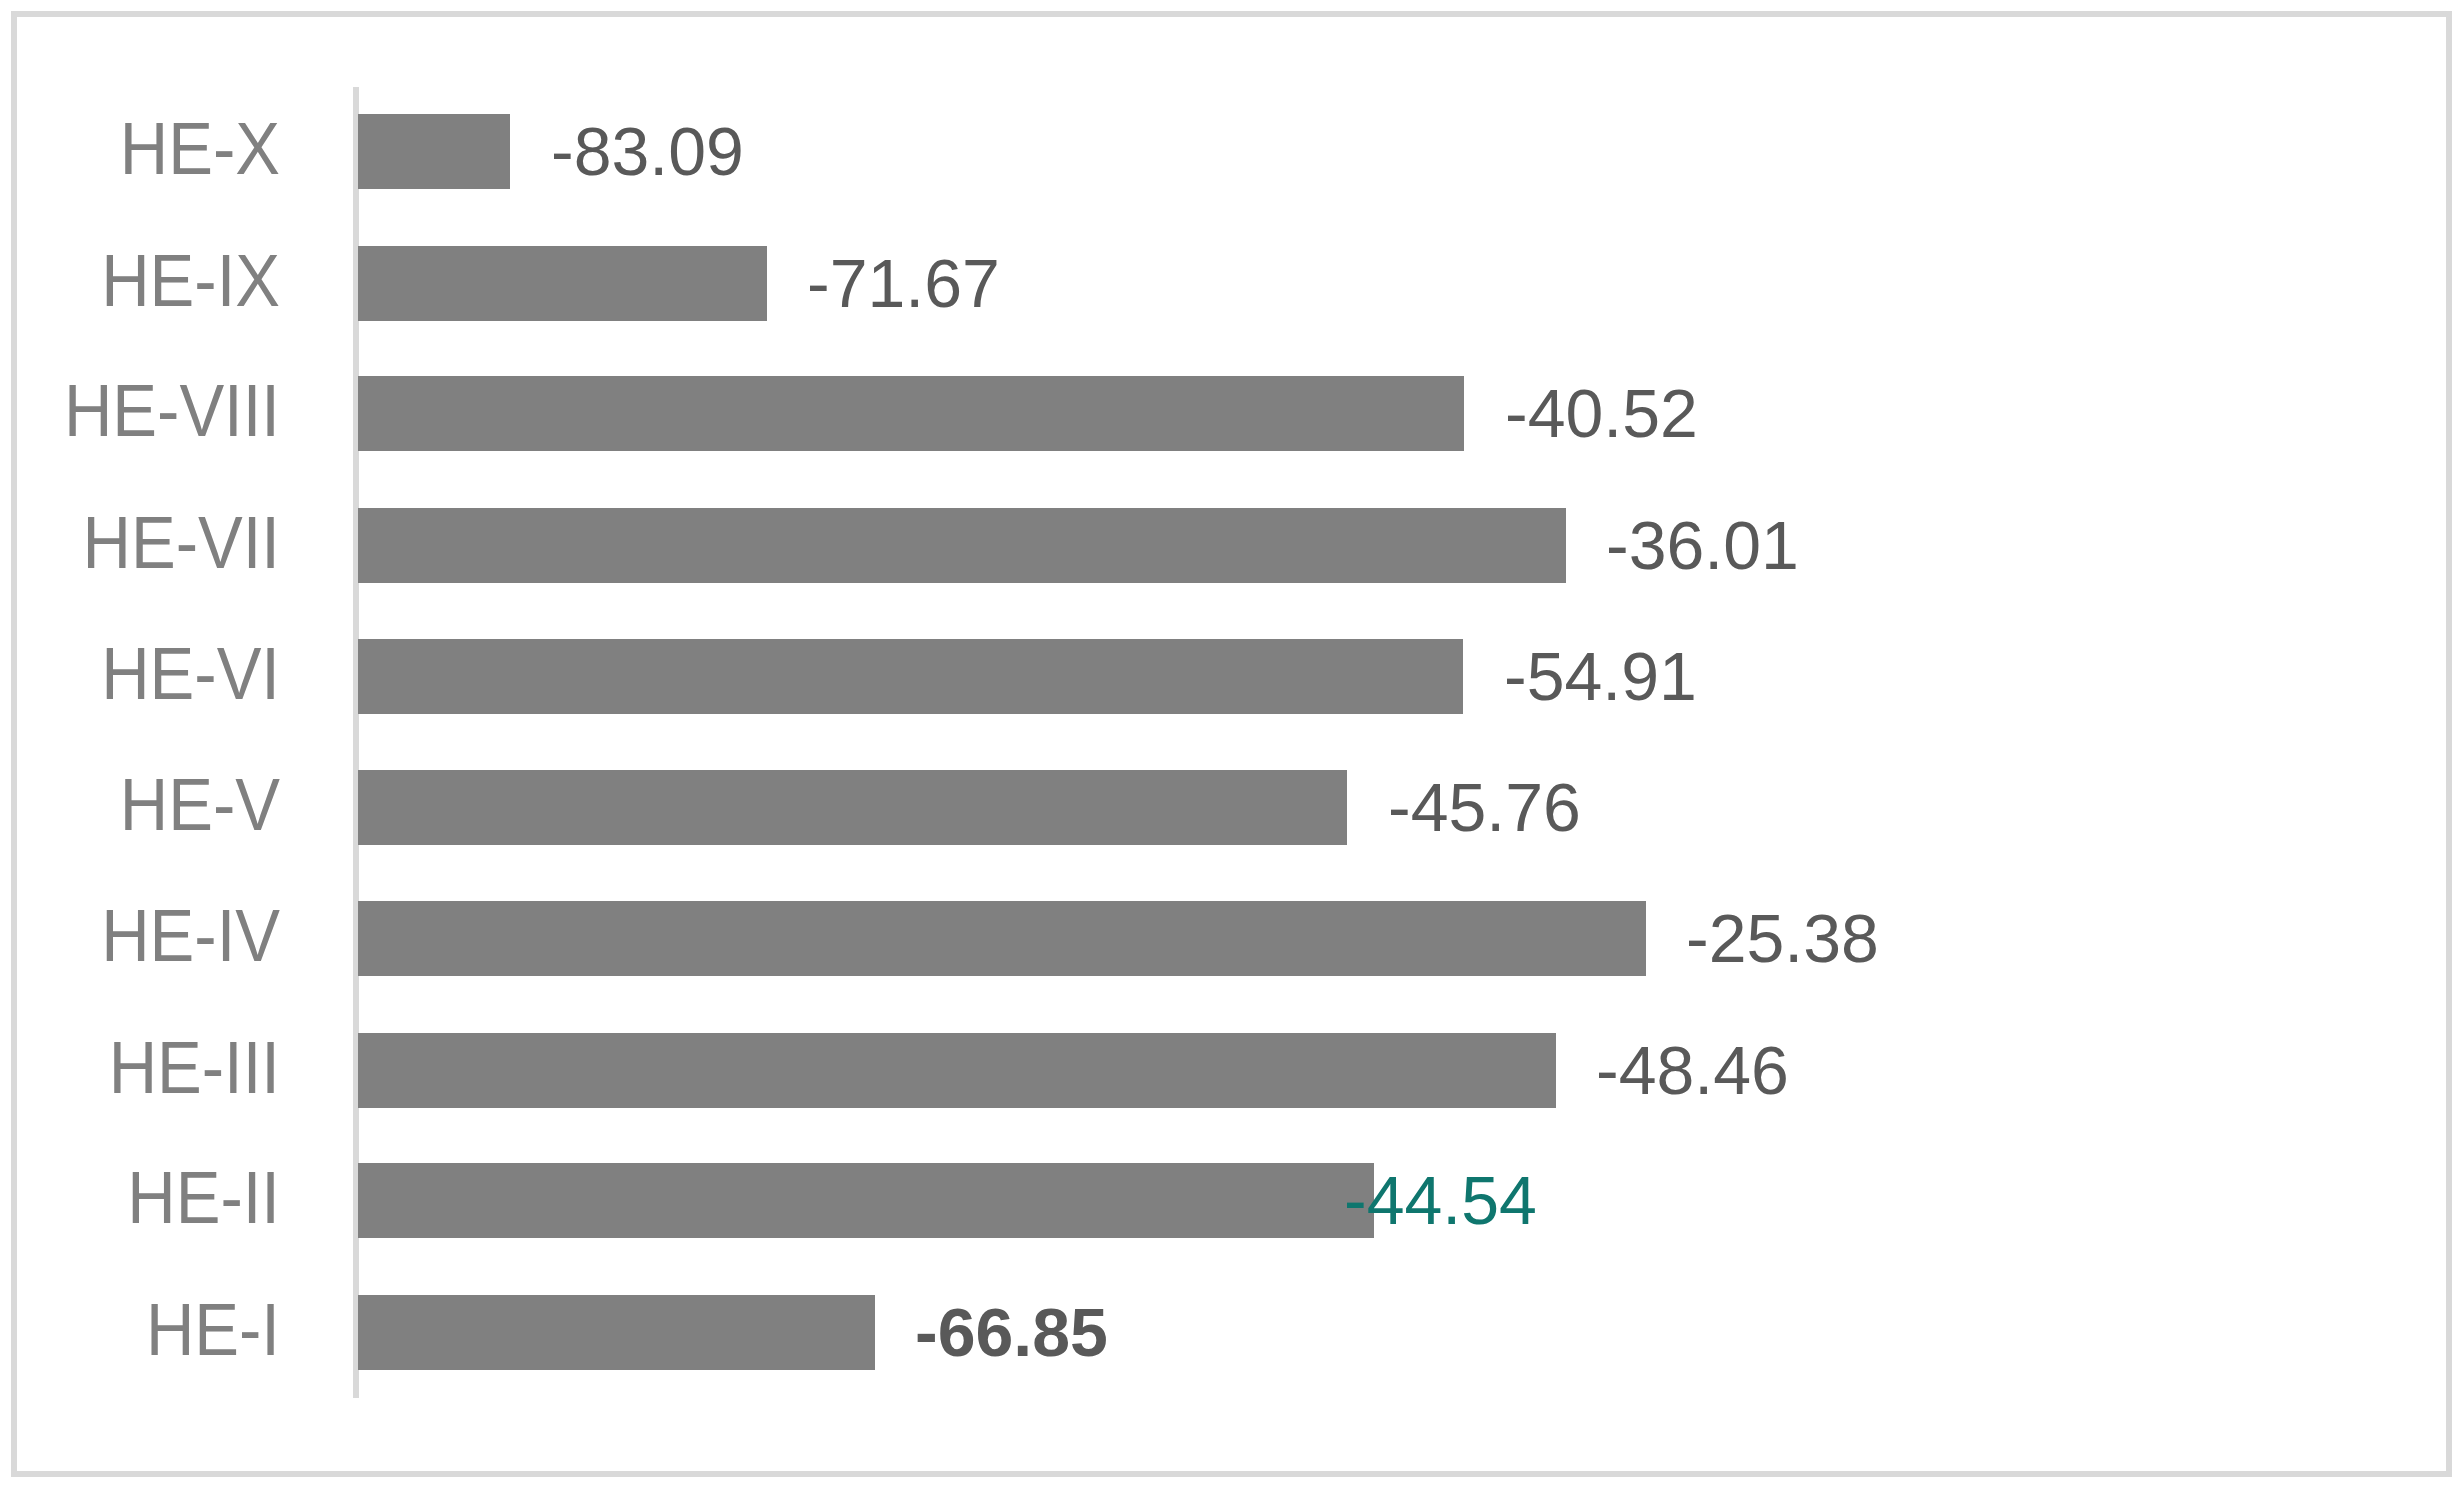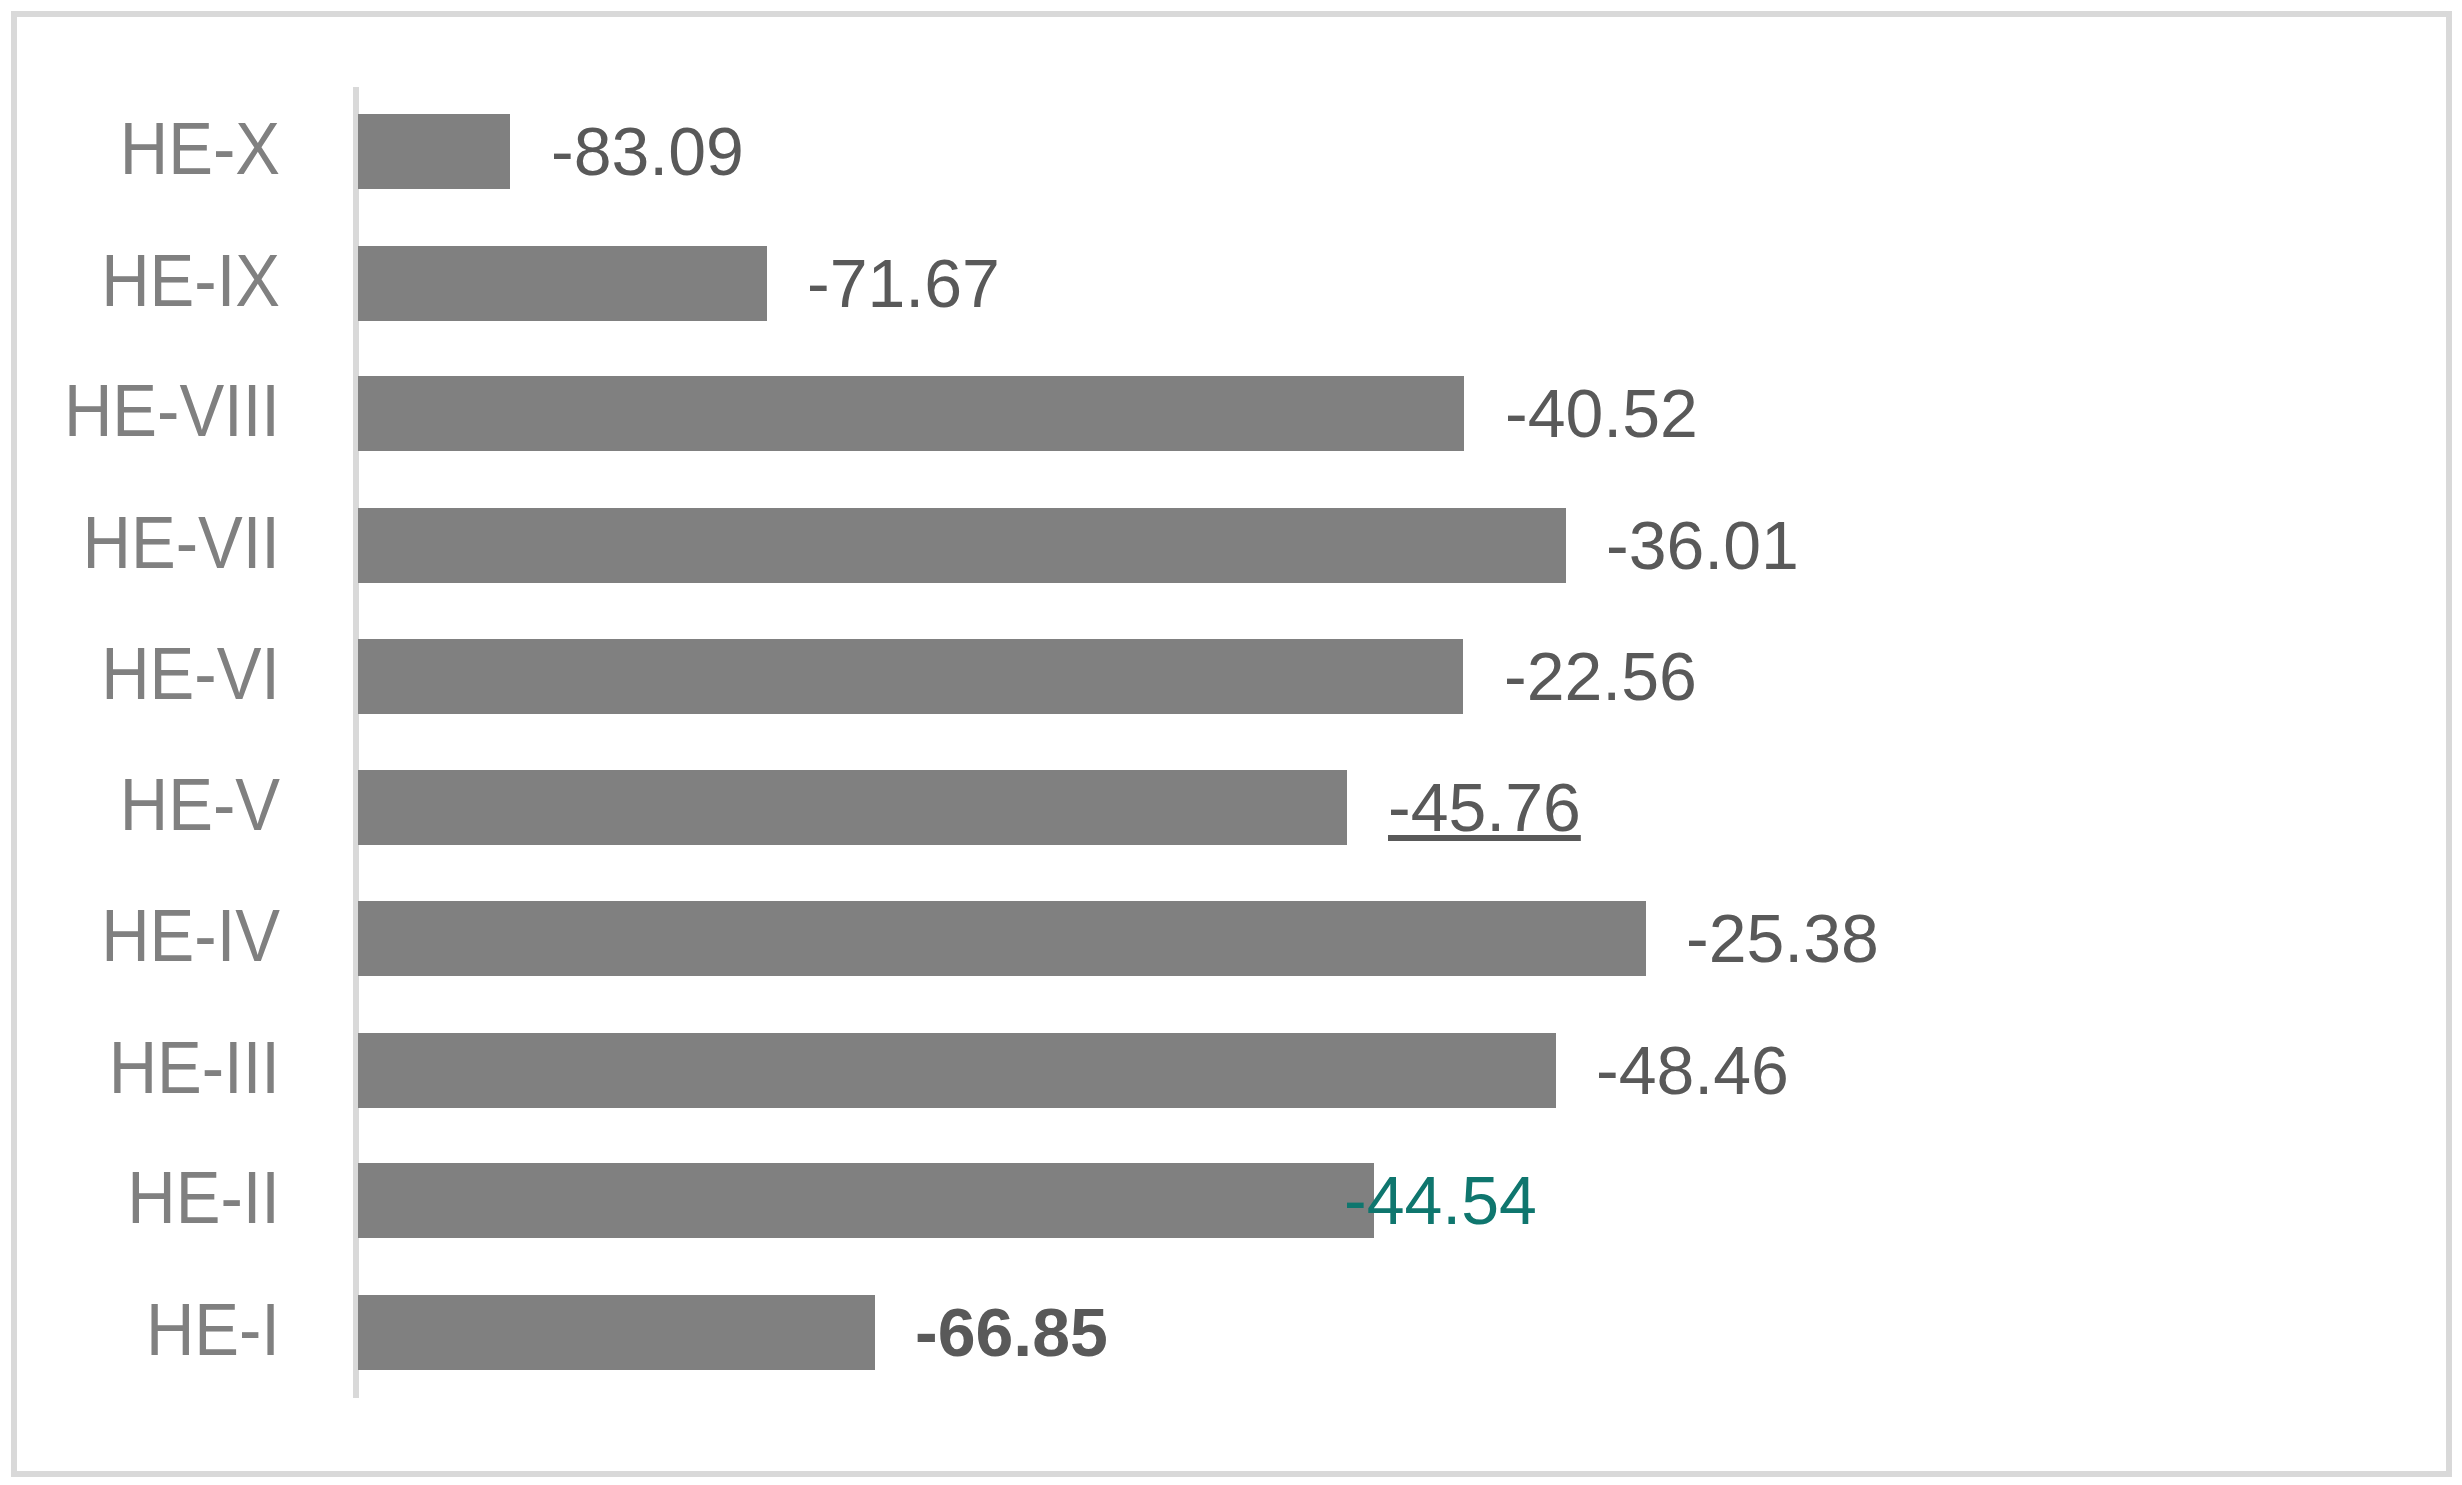--- a/index.html
+++ b/index.html
@@ -62,27 +62,27 @@
 
     <div class="row" style="top: 546px;">
       <div class="bar" style="width: 1208px; background: rgb(128, 128, 128);"></div>
       <div class="cat-label" style="color: rgb(128, 128, 128);">HE-VII</div>
       <div class="val-label" style="left: 1606px; color: rgb(89, 89, 89);">-36.01</div>
     </div>
 
     <div class="row" style="top: 677px;">
       <div class="bar" style="width: 1105px; background: rgb(128, 128, 128);"></div>
       <div class="cat-label" style="color: rgb(128, 128, 128);">HE-VI</div>
-      <div class="val-label" style="left: 1504px; color: rgb(89, 89, 89);">-22.56</div>
+      <div class="val-label" style="left: 1504px; color: rgb(89, 89, 89);">-54.91</div>
     </div>
 
     <div class="row" style="top: 808px;">
       <div class="bar" style="width: 989px; background: rgb(128, 128, 128);"></div>
       <div class="cat-label" style="color: rgb(128, 128, 128);">HE-V</div>
-      <div class="val-label" style="left: 1388px; color: rgb(89, 89, 89); text-decoration: underline;">-45.76</div>
+      <div class="val-label" style="left: 1388px; color: rgb(89, 89, 89);">-45.76</div>
     </div>
 
     <div class="row" style="top: 939px;">
       <div class="bar" style="width: 1288px; background: rgb(128, 128, 128);"></div>
       <div class="cat-label" style="color: rgb(128, 128, 128);">HE-IV</div>
       <div class="val-label" style="left: 1686px; color: rgb(89, 89, 89);">-25.38</div>
     </div>
 
     <div class="row" style="top: 1071px;">
       <div class="bar" style="width: 1198px; background: rgb(128, 128, 128);"></div>

